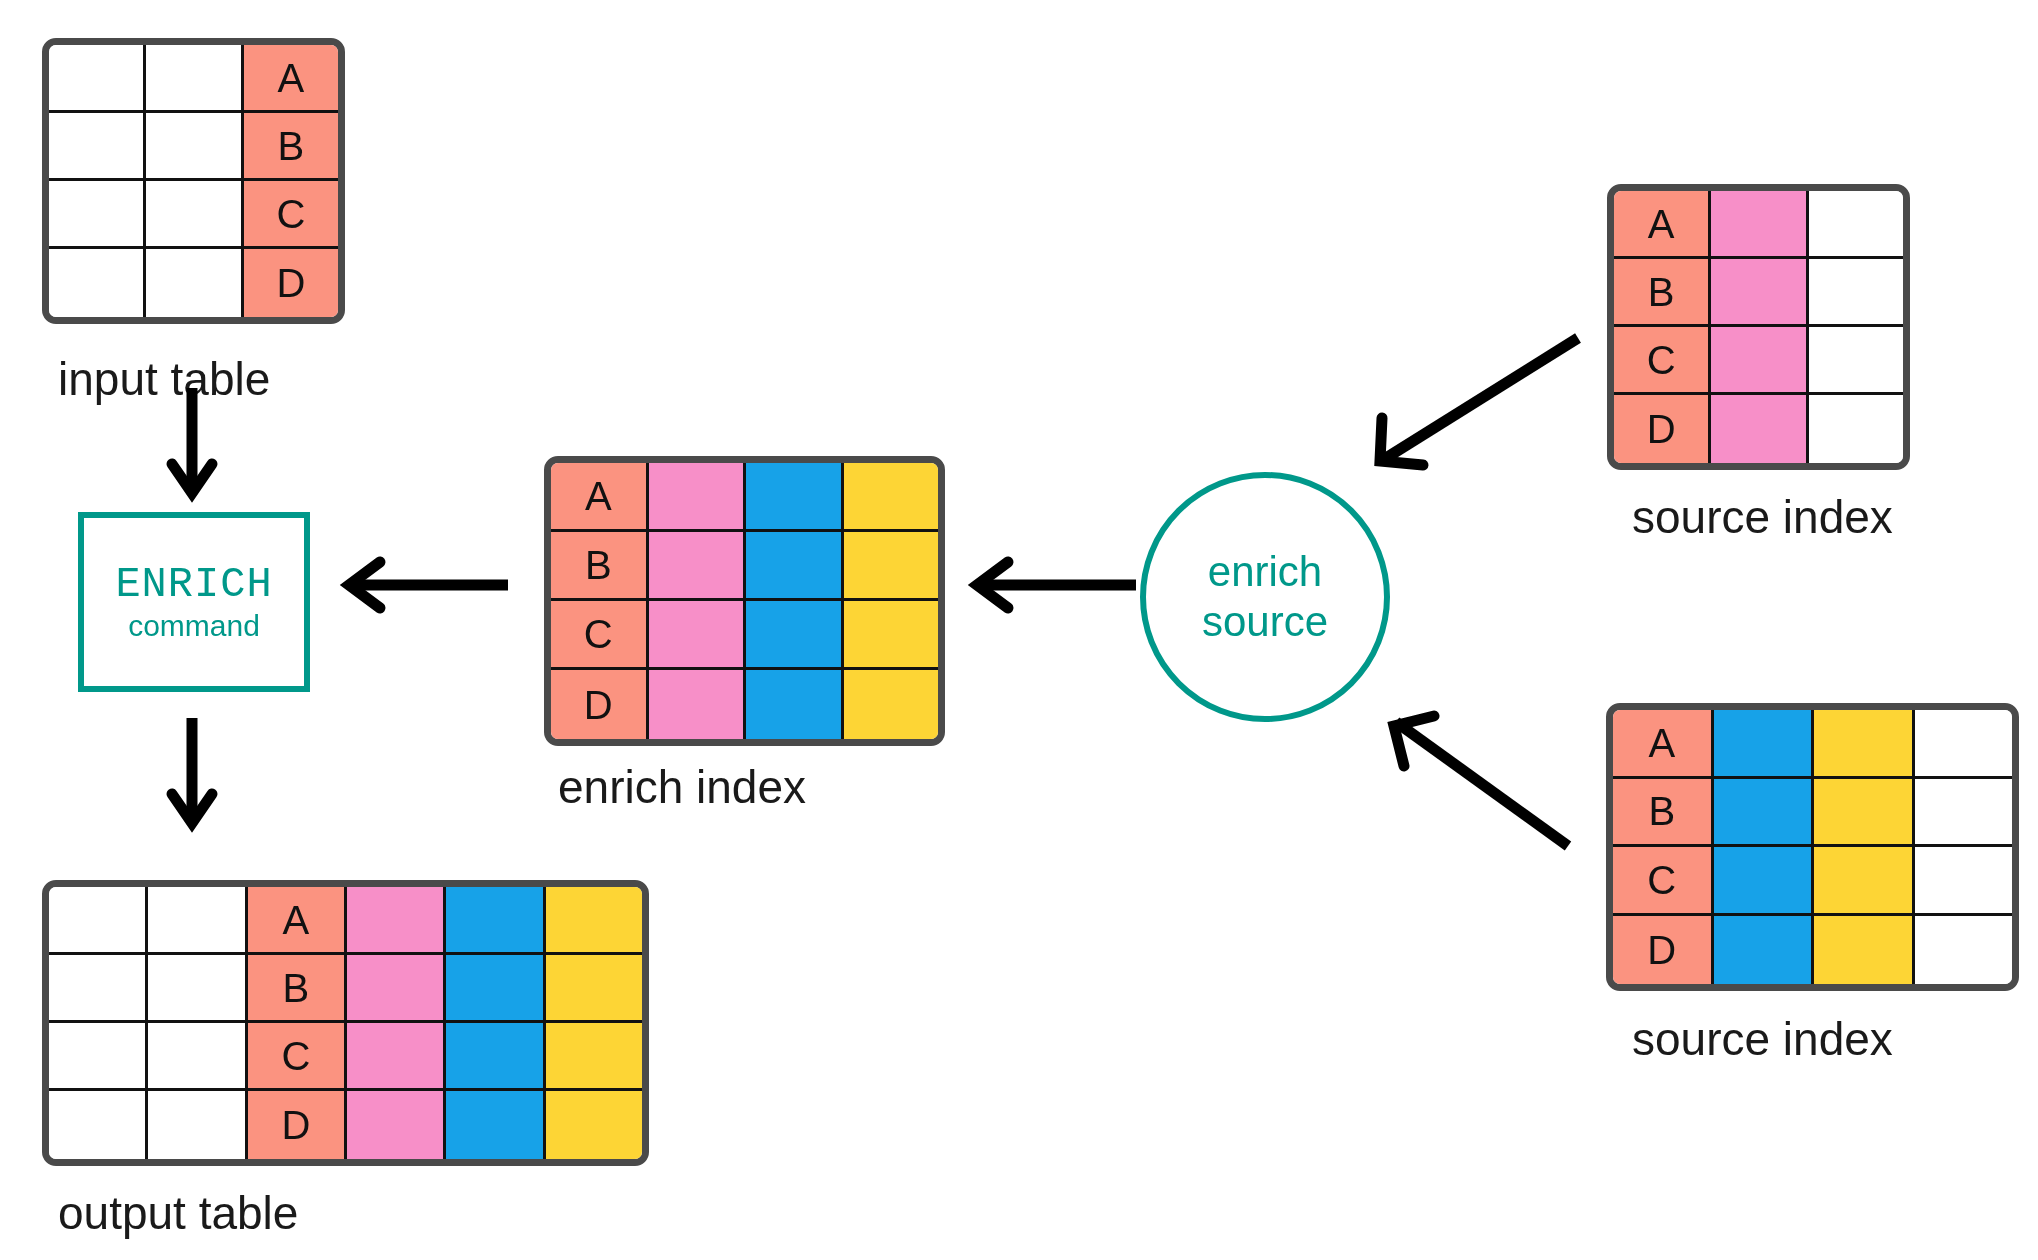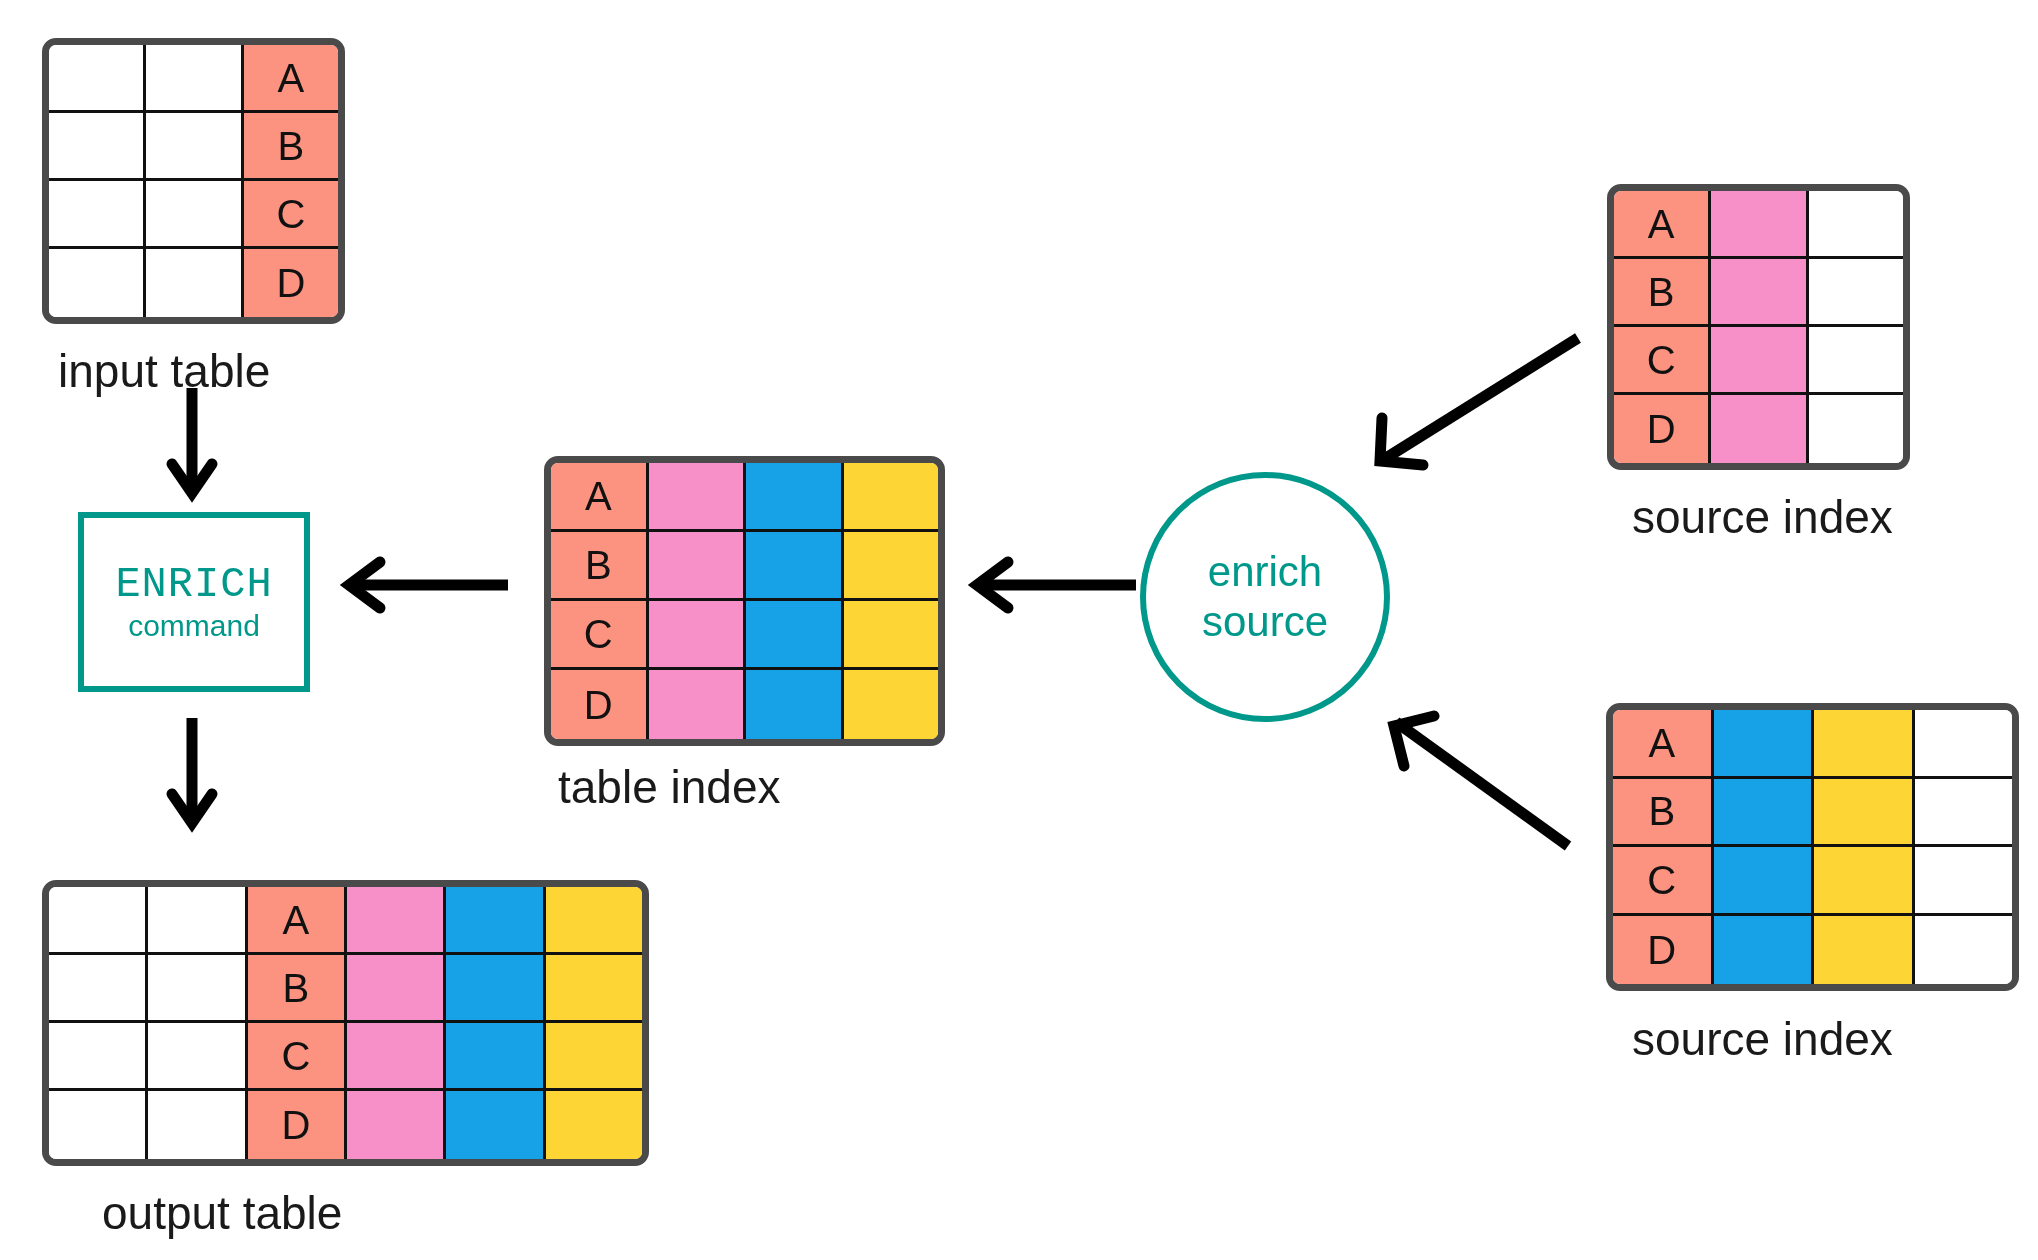--- a/index.html
+++ b/index.html
@@ -139,21 +139,21 @@
         <div class="tcell c-white"></div>
         <div class="tcell c-white"></div>
         <div class="tcell c-salmon">C</div>
       </div>
       <div class="trow">
         <div class="tcell c-white"></div>
         <div class="tcell c-white"></div>
         <div class="tcell c-salmon">D</div>
       </div>
     </div>
-  <div class="caption" id="cap-input" style="left:58px; top:348px;">input table</div>
+  <div class="caption" id="cap-input" style="left:58px; top:356px;">input table</div>
 
   <svg class="arrow-svg" style="left:170px; top:388px; width:60px; height:114px;" viewBox="0 0 60 114">
     <line x1="22" y1="0" x2="22" y2="104" stroke="#000000" stroke-width="11"></line>
     <polyline points="2,76 22,105 42,76" fill="none" stroke="#000000" stroke-width="11" stroke-linecap="round" stroke-linejoin="miter"></polyline>
   </svg>
 
   <div id="enrich-command-box" style="left:78px; top:512px; width:232px; height:180px;">
     <span class="cmd-mono">ENRICH</span>
     <span class="cmd-sans">command</span>
   </div>
@@ -187,21 +187,21 @@
         <div class="tcell c-blue"></div>
         <div class="tcell c-yellow"></div>
       </div>
       <div class="trow">
         <div class="tcell c-salmon">D</div>
         <div class="tcell c-pink"></div>
         <div class="tcell c-blue"></div>
         <div class="tcell c-yellow"></div>
       </div>
     </div>
-  <div class="caption" id="cap-enrich-index" style="left:558px; top:764px;">table index</div>
+  <div class="caption" id="cap-enrich-index" style="left:558px; top:764px;">enrich index</div>
 
   <svg class="arrow-svg" style="left:968px; top:560px; width:170px; height:50px;" viewBox="0 0 170 50">
     <line x1="168" y1="25" x2="10" y2="25" stroke="#000000" stroke-width="11"></line>
     <polyline points="40,2 9,25 40,48" fill="none" stroke="#000000" stroke-width="11" stroke-linecap="round" stroke-linejoin="miter"></polyline>
   </svg>
 
   <div id="enrich-policy-circle" style="left:1140px; top:472px; width:250px; height:250px;">
     <span>enrich</span>
     <span>source</span>
   </div>
@@ -295,15 +295,15 @@
       </div>
       <div class="trow">
         <div class="tcell c-white"></div>
         <div class="tcell c-white"></div>
         <div class="tcell c-salmon">D</div>
         <div class="tcell c-pink"></div>
         <div class="tcell c-blue"></div>
         <div class="tcell c-yellow"></div>
       </div>
     </div>
-  <div class="caption" id="cap-output" style="left:58px; top:1190px;margin-left:44px;">output table</div>
+  <div class="caption" id="cap-output" style="left:58px; top:1190px;">output table</div>
 
 </div>
 
 </body></html>

